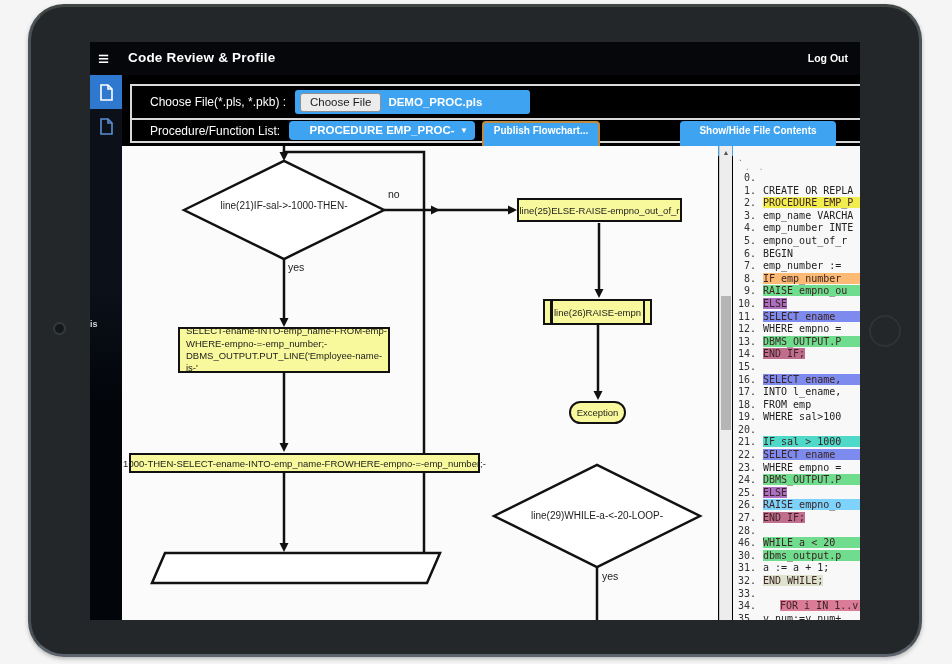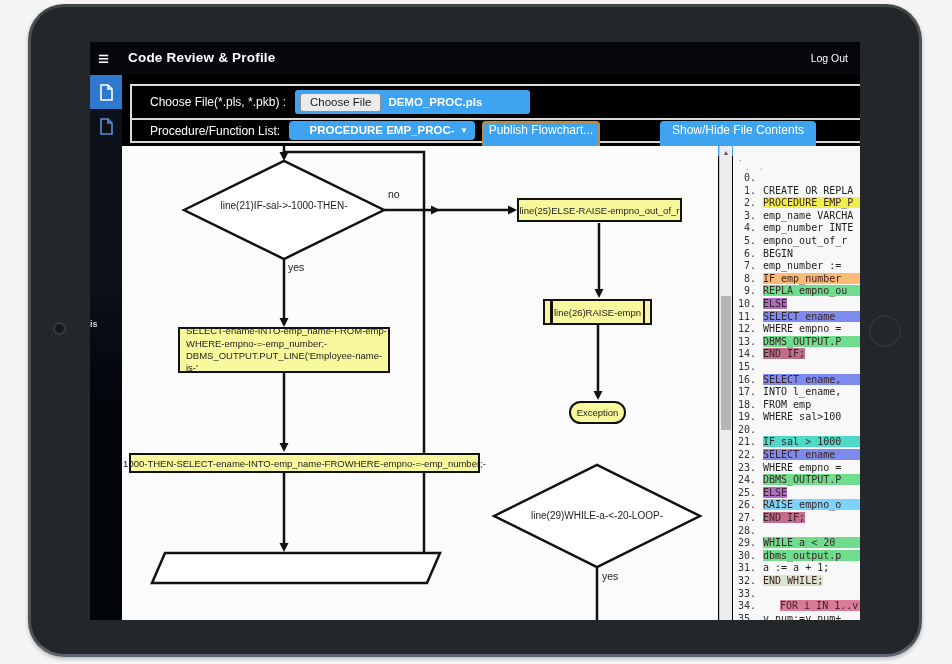--- a/index.html
+++ b/index.html
@@ -17,21 +17,21 @@
   .ring-right { position:absolute; right:18px; top:308px; width:32px; height:32px; border-radius:50%;
     border:2px solid #2e3336; }
 
   
   .screen { position:absolute; left:59px; top:35px; width:770px; height:578px; background:#000; overflow:hidden; }
 
   
   .appbar { position:absolute; left:0; top:0; width:770px; height:33px; background:#05070b; }
   .hamburger { position:absolute; left:8px; top:7px; width:20px; height:19px; color:#fff; font-size:19px; line-height:19px; cursor:pointer; }
   .app-title { position:absolute; left:38px; top:8px; color:#fff; font-size:13.5px; font-weight:bold; letter-spacing:.2px; }
-  .logout { position:absolute; right:12px; top:10px; color:#fff; font-size:10.5px; font-weight:normal; cursor:pointer; }
+  .logout { position:absolute; right:12px; top:10px; color:#fff; font-size:10.5px; font-weight:bold; cursor:pointer; }
 
   
   .sidebar { position:absolute; left:0; top:33px; width:32px; height:545px; background:linear-gradient(#0b1019 40%, #02050a 60%); }
   .side-item { width:32px; height:34px; display:flex; align-items:center; justify-content:center; cursor:pointer; }
   .side-item.active { background:#2e79cf; }
   .stray { position:absolute; left:0; top:244px; color:#cfd3d6; font-size:9px; font-weight:bold; }
 
   
   .toolbar { position:absolute; left:40px; top:42px; width:900px; height:59px; background:#000;
     border:2px solid #d9d9d9; }
@@ -42,23 +42,23 @@
   .tb-row2 .tb-label { top:4px; }
   .file-field { position:absolute; left:163px; top:4px; width:235px; height:24px; background:#3ea3f1; border-radius:3px;
     display:flex; align-items:center; cursor:pointer; }
   .choose-btn { margin-left:5px; height:19px; padding:0 9px; background:#ececec; border:1px solid #8f8f8f; border-radius:3px;
     font-size:11.5px; color:#1b1b1b; line-height:17px; cursor:pointer; }
   .file-name { margin-left:7px; color:#fff; font-size:11.5px; font-weight:bold; }
   .proc-select { position:absolute; left:157px; top:1px; width:186px; height:19px; background:#3ea3f1; border-radius:4px;
     color:#fff; font-size:11.5px; font-weight:bold; line-height:19px; text-align:center; cursor:pointer; }
   .proc-select .caret { position:absolute; right:7px; top:0; font-size:8px; }
   .btn { position:absolute; top:1px; height:35px; background:#3ea3f1; border-radius:4px; color:#fff;
-    font-size:12px; font-weight:normal; line-height:19px; text-align:center; cursor:pointer; }
+    font-size:10px; font-weight:bold; line-height:19px; text-align:center; cursor:pointer; }
   .btn-publish { left:350px; width:118px; border:2px solid #bd8a3e; line-height:15px; }
-  .btn-toggle { left:528px; width:156px; }
+  .btn-toggle { left:548px; width:156px; }
 
   
   .content { position:absolute; left:32px; top:104px; width:738px; height:474px; }
   .canvas { position:absolute; left:0; top:0; width:596px; height:474px; background:#fbfbfb; overflow:hidden; }
 
   
   .vscroll { position:absolute; left:597px; top:0; width:13px; height:474px; background:#ededed; border-left:1px solid #c9c9c9; }
   .vscroll .up { position:absolute; left:0; top:3px; width:12px; text-align:center; font-size:7px; color:#555; }
   .vscroll .thumb { position:absolute; left:1px; top:150px; width:10px; height:134px; background:#b5b5b5; cursor:pointer; }
 
@@ -205,41 +205,41 @@
         <div class="code-lines" id="code-lines">
             <div class="code-line"><span class="num">0.</span><span class="txt"></span></div>
             <div class="code-line"><span class="num">1.</span><span class="txt">CREATE OR REPLA</span></div>
             <div class="code-line"><span class="num">2.</span><span class="txt" style="background: rgb(242, 237, 78); color: rgb(60, 36, 36);">PROCEDURE EMP_P  </span></div>
             <div class="code-line"><span class="num">3.</span><span class="txt">emp_name VARCHA</span></div>
             <div class="code-line"><span class="num">4.</span><span class="txt">emp_number INTE</span></div>
             <div class="code-line"><span class="num">5.</span><span class="txt">empno_out_of_r </span></div>
             <div class="code-line"><span class="num">6.</span><span class="txt">BEGIN</span></div>
             <div class="code-line"><span class="num">7.</span><span class="txt">emp_number := </span></div>
             <div class="code-line"><span class="num">8.</span><span class="txt" style="background: #fdba74; color: rgb(60, 36, 36);">IF emp_number    </span></div>
-            <div class="code-line"><span class="num">9.</span><span class="txt" style="background: rgb(111, 220, 142); color: rgb(60, 36, 36);">REPLA empno_ou   </span></div>
+            <div class="code-line"><span class="num">9.</span><span class="txt" style="background: rgb(111, 220, 142); color: rgb(60, 36, 36);">RAISE empno_ou   </span></div>
             <div class="code-line"><span class="num">10.</span><span class="txt" style="background: rgb(172, 111, 194); color: rgb(60, 36, 36);">ELSE</span></div>
             <div class="code-line"><span class="num">11.</span><span class="txt" style="background: rgb(126, 139, 238); color: rgb(60, 36, 36);">SELECT ename     </span></div>
             <div class="code-line"><span class="num">12.</span><span class="txt">WHERE empno = </span></div>
             <div class="code-line"><span class="num">13.</span><span class="txt" style="background: rgb(111, 220, 142); color: rgb(60, 36, 36);">DBMS_OUTPUT.P    </span></div>
             <div class="code-line"><span class="num">14.</span><span class="txt" style="background: rgb(193, 109, 142); color: rgb(60, 36, 36);">END IF;</span></div>
             <div class="code-line"><span class="num">15.</span><span class="txt"></span></div>
             <div class="code-line"><span class="num">16.</span><span class="txt" style="background: rgb(126, 139, 238); color: rgb(60, 36, 36);">SELECT ename,    </span></div>
             <div class="code-line"><span class="num">17.</span><span class="txt">INTO l_ename,</span></div>
             <div class="code-line"><span class="num">18.</span><span class="txt">FROM emp</span></div>
             <div class="code-line"><span class="num">19.</span><span class="txt">WHERE sal&gt;100</span></div>
             <div class="code-line"><span class="num">20.</span><span class="txt"></span></div>
             <div class="code-line"><span class="num">21.</span><span class="txt" style="background: rgb(78, 217, 200); color: rgb(60, 36, 36);">IF sal &gt; 1000    </span></div>
             <div class="code-line"><span class="num">22.</span><span class="txt" style="background: rgb(126, 139, 238); color: rgb(60, 36, 36);">SELECT ename     </span></div>
             <div class="code-line"><span class="num">23.</span><span class="txt">WHERE empno = </span></div>
             <div class="code-line"><span class="num">24.</span><span class="txt" style="background: rgb(111, 220, 142); color: rgb(60, 36, 36);">DBMS_OUTPUT.P    </span></div>
             <div class="code-line"><span class="num">25.</span><span class="txt" style="background: rgb(172, 111, 194); color: rgb(60, 36, 36);">ELSE</span></div>
             <div class="code-line"><span class="num">26.</span><span class="txt" style="background: #7dd3fc; color: rgb(60, 36, 36);">RAISE empno_o    </span></div>
             <div class="code-line"><span class="num">27.</span><span class="txt" style="background: rgb(193, 109, 142); color: rgb(60, 36, 36);">END IF;</span></div>
             <div class="code-line"><span class="num">28.</span><span class="txt"></span></div>
-            <div class="code-line"><span class="num">29.</span><span class="txt" style="background: rgb(111, 220, 142); color: rgb(60, 36, 36);">WHILE a &lt; 20     </span></div>
+            <div class="code-line"><span class="num">46.</span><span class="txt" style="background: rgb(111, 220, 142); color: rgb(60, 36, 36);">WHILE a &lt; 20     </span></div>
             <div class="code-line"><span class="num">30.</span><span class="txt" style="background: rgb(111, 220, 142); color: rgb(60, 36, 36);">dbms_output.p    </span></div>
             <div class="code-line"><span class="num">31.</span><span class="txt">a := a + 1;</span></div>
             <div class="code-line"><span class="num">32.</span><span class="txt" style="background: rgb(221, 227, 207); color: rgb(60, 36, 36);">END WHILE;</span></div>
             <div class="code-line"><span class="num">33.</span><span class="txt"></span></div>
             <div class="code-line"><span class="num">34.</span><span class="txt" style="background: rgb(218, 124, 151); color: rgb(60, 36, 36); margin-left: 24px;">FOR i IN 1..v    </span></div>
             <div class="code-line"><span class="num">35.</span><span class="txt">v_num:=v_num+</span></div>
           </div>
       </div>
 
     </div>

